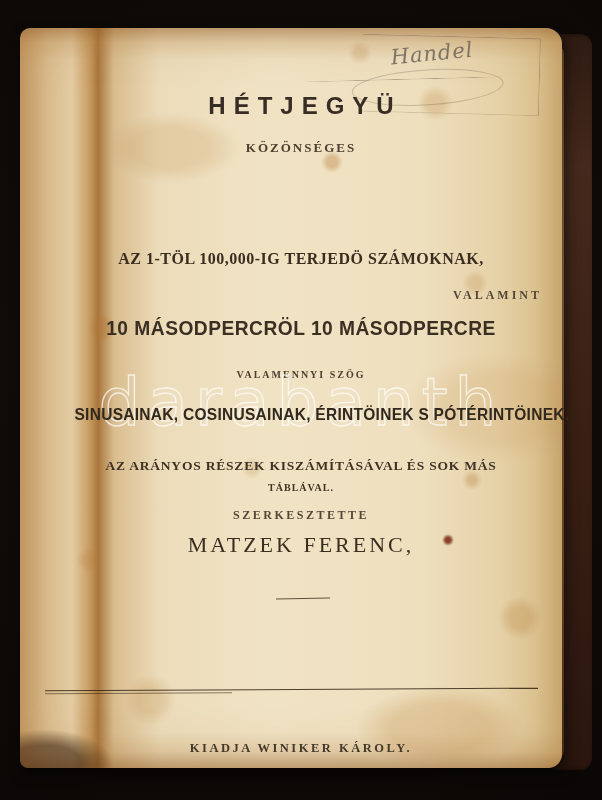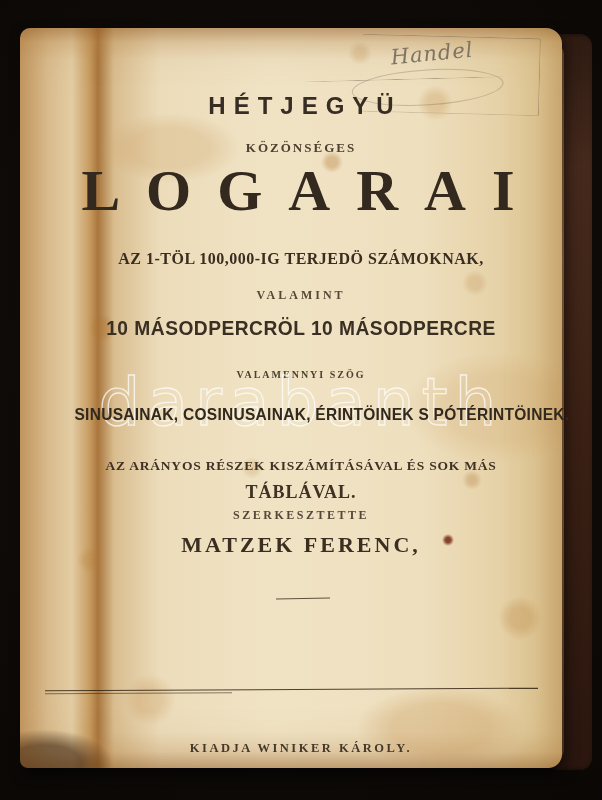--- a/index.html
+++ b/index.html
@@ -39,41 +39,41 @@
       radial-gradient(ellipse 120px 60px at 420px 700px, rgba(196,146,80,.30) 0 40%, rgba(196,146,80,0) 70%),
       radial-gradient(ellipse 100px 50px at 150px 120px, rgba(200,155,95,.25) 0 40%, rgba(200,155,95,0) 70%),
       radial-gradient(ellipse 140px 80px at 480px 380px, rgba(205,160,100,.22) 0 40%, rgba(205,160,100,0) 70%),
       radial-gradient(ellipse 90px 45px at 25px 735px, rgba(40,20,8,.55) 0 40%, rgba(40,20,8,0) 75%),
       linear-gradient(180deg, rgba(150,95,40,.45) 0px, rgba(190,140,80,.20) 14px, rgba(190,140,80,0) 32px),
       linear-gradient(0deg,  rgba(140,85,30,.40) 0px, rgba(190,140,80,.18) 16px, rgba(190,140,80,0) 36px),
       linear-gradient(90deg,#caa06a 0px,#dcc092 28px,#e4cda4 52px,#c69a5f 70px,#a9763d 78px,#d9bd8f 94px,#ecdcba 140px,#f0e3c4 250px,#eedfbe 400px,#e6d2a8 478px,#dfc795 516px,#d3b37c 542px);
     box-shadow:inset 0 0 55px rgba(140,85,30,.30), 4px 6px 14px rgba(0,0,0,.55);
   }
   .content{position:absolute;left:40px;right:20px;top:0;bottom:0;}
-  .line{position:absolute;left:0;right:0;text-align:center;color:#33291f;white-space:nowrap;font-weight:bold;}
+  .line{position:absolute;left:0;right:0;text-align:center;color:#33291f;white-space:nowrap;}
 
   .hw-block{position:absolute;top:8px;right:2px;width:178px;height:78px;transform:rotate(1.5deg);}
   .hw-box{position:absolute;inset:0;border:1px solid rgba(115,103,85,.45);border-left:none;border-bottom-color:rgba(115,103,85,.25);border-radius:2px;}
   .hw-name{
     position:absolute;top:6px;left:28px;font-family:"DejaVu Serif",serif;font-style:italic;
     font-size:21px;color:#7d7464;transform:rotate(-7deg);letter-spacing:1px;
   }
   .hw-underline{position:absolute;top:44px;left:-58px;width:200px;border-bottom:1.5px solid rgba(110,98,80,.55);transform:rotate(-3deg);border-radius:50%;}
   .hw-oval{position:absolute;top:34px;left:-10px;width:150px;height:34px;border:1px solid rgba(120,108,90,.35);border-radius:50%;transform:rotate(-5deg);}
 
   .t-hetjegyu{top:64px;font-family:"Liberation Sans",sans-serif;font-weight:bold;font-size:24px;letter-spacing:8px;text-indent:8px;color:#372d24;}
   .t-kozonseges{top:112px;font-size:13px;font-weight:600;letter-spacing:2px;color:#4e4031;}
   .t-logarai{top:134px;font-weight:bold;font-size:58px;letter-spacing:26px;text-indent:20px;line-height:1;color:#33291f;}
   .t-range{top:222px;font-weight:bold;font-size:16px;letter-spacing:.5px;color:#3a2d20;}
-  .t-valamint{top:260px;font-size:12px;font-weight:600;letter-spacing:3px;color:#564737;}
+  .t-valamint{top:260px;font-size:12px;font-weight:600;letter-spacing:3px;color:#564737;text-align:right;}
   .t-seconds{top:289px;font-family:"Liberation Sans",sans-serif;font-weight:bold;font-size:20px;letter-spacing:.5px;transform:scaleX(.96);color:#3a2f23;}
   .t-valamennyi{top:341px;font-size:10px;font-weight:600;letter-spacing:2px;color:#4e4031;}
   .t-trig{top:377px;font-family:"Liberation Sans",sans-serif;font-weight:bold;font-size:16.5px;letter-spacing:.3px;transform:scaleX(.94);color:#31281e;}
   .t-aranyos{top:430px;font-weight:bold;font-size:13.5px;letter-spacing:.8px;color:#3f3224;}
-  .t-tablaval{top:454px;font-weight:bold;font-size:18px;letter-spacing:1px;color:#3f3224;}
+  .t-tablaval{top:454px;font-weight:bold;font-size:10px;letter-spacing:1px;color:#3f3224;}
   .t-szerk{top:480px;font-size:12px;letter-spacing:2.5px;font-weight:600;color:#554738;}
   .t-matzek{top:504px;font-size:22px;letter-spacing:3px;color:#3a2e21;}
   .t-foreal{top:535px;font-size:11.5px;letter-spacing:.5px;color:#5a4b3a;}
   .rule-short{position:absolute;top:570px;left:216px;width:54px;border-top:1.5px solid rgba(60,45,25,.8);transform:rotate(-1deg);}
   .t-negyedik{top:617px;font-size:13px;font-weight:600;letter-spacing:.8px;color:#473a2a;}
   .rule-long{position:absolute;top:661px;left:-15px;width:493px;border-top:1.6px solid rgba(50,35,18,.85);transform:rotate(-.3deg);}
   .rule-long::after{content:"";position:absolute;left:0;top:1.5px;width:38%;border-top:1px solid rgba(50,35,18,.55);}
   .t-brunn{top:689px;font-weight:bold;font-size:17px;letter-spacing:1px;color:#352a1e;}
   .t-kiadja{top:713px;font-size:12.5px;font-weight:600;letter-spacing:2.5px;color:#44382a;}
 
@@ -97,21 +97,20 @@
 
       <div class="hw-block">
         <div class="hw-box"></div>
         <div class="hw-oval"></div>
         <div class="hw-underline"></div>
         <div class="hw-name">Handel</div>
       </div>
 
       <div class="line t-kozonseges">KÖZÖNSÉGES</div>
       <div class="line t-hetjegyu">HÉTJEGYÜ</div>
-      <div class="line t-logarai">LOGARAI</div>
       <div class="line t-range">AZ 1-TÖL 100,000-IG TERJEDÖ SZÁMOKNAK,</div>
       <div class="line t-valamint">VALAMINT</div>
       <div class="line t-seconds">10 MÁSODPERCRÖL 10 MÁSODPERCRE</div>
       <div class="line t-valamennyi">VALAMENNYI SZÖG</div>
 
       <div class="watermark">darabanth</div>
 
       <div class="line t-trig">SINUSAINAK, COSINUSAINAK, ÉRINTÖINEK S PÓTÉRINTÖINEK.</div>
       <div class="line t-aranyos">AZ ARÁNYOS RÉSZEK KISZÁMÍTÁSÁVAL ÉS SOK MÁS</div>
       <div class="line t-tablaval">TÁBLÁVAL.</div>

